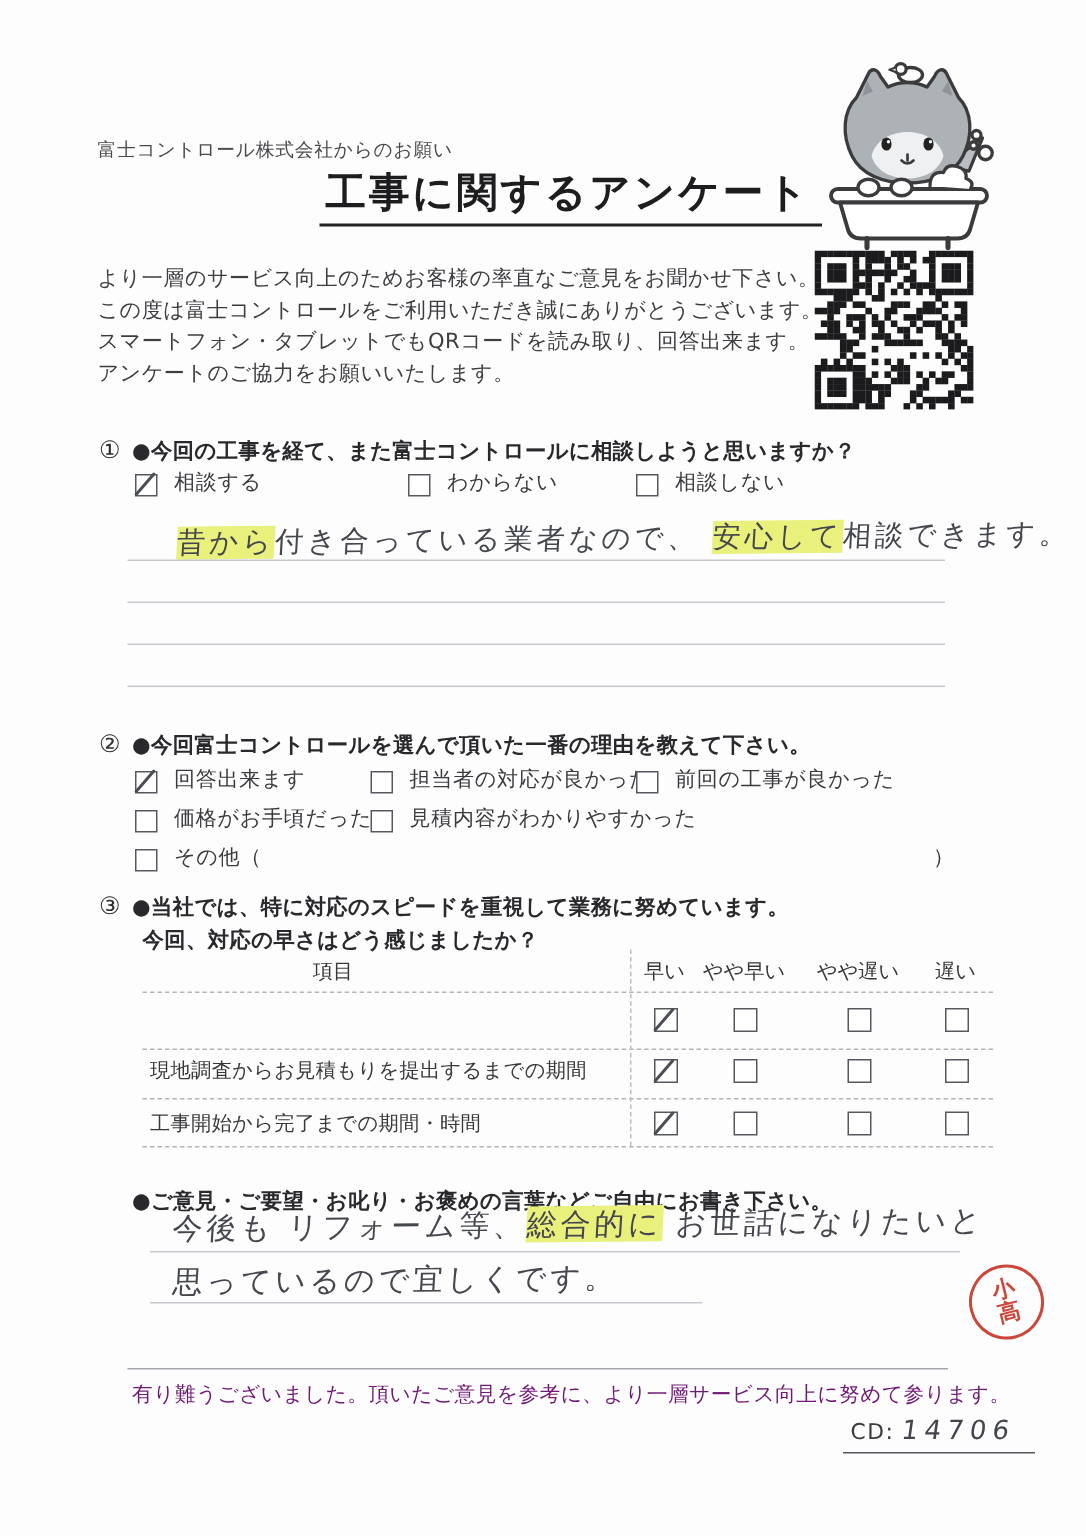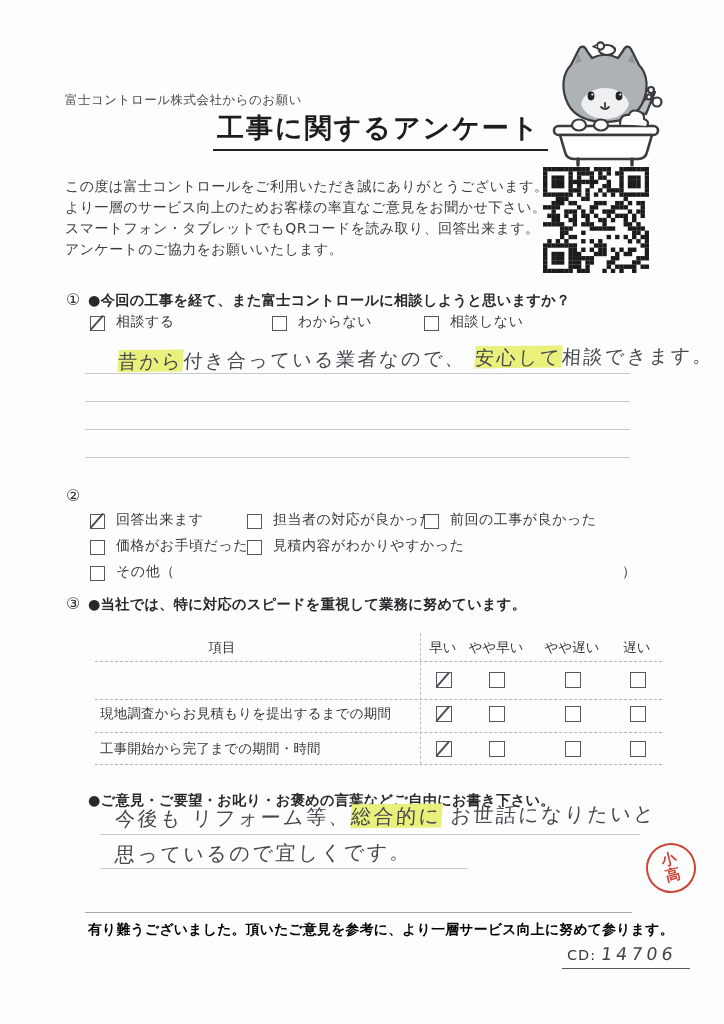--- a/index.html
+++ b/index.html
@@ -22,21 +22,21 @@
   .dashh{position:absolute;height:0;border-top:1px dashed #b2b7bd;}
   .dashv{position:absolute;width:0;border-left:1px dashed #b9bec4;}
   .th{font-size:13.5px;color:#38383c;transform:translateX(-50%);white-space:nowrap;}
   .rowlbl{font-size:13.5px;color:#38383c;letter-spacing:.2px;white-space:nowrap;}
   .hw{color:#45474e;white-space:nowrap;transform:rotate(-.6deg) skewX(-4deg);letter-spacing:2.5px;}
   .hl{background:#e9f07c;}
   .stamp{display:flex;flex-direction:column;align-items:center;justify-content:center;
          width:46px;height:46px;border-radius:50%;border:2.6px solid #c8382b;color:#c8382b;
          transform:rotate(-14deg);font-family:"DejaVu Serif","Liberation Serif",serif;
          font-weight:bold;font-size:15px;line-height:1.05;opacity:.92;}
-  .footermsg{font-size:13.8px;font-weight:bold;color:#000000;letter-spacing:.3px;}
+  .footermsg{font-size:13.8px;font-weight:normal;color:#701a75;letter-spacing:.3px;}
   .cdlabel{font-size:14.5px;color:#3a3a3f;letter-spacing:1px;}
   .cdval{font-size:17.5px;color:#43454c;transform:skewX(-8deg);display:inline-block;letter-spacing:3px;}
 </style>
 </head>
 <body>
 
 <div class="page">
 
   <div class="abs note" style="left:65px;top:92px;">富士コントロール株式会社からのお願い</div>
   <div class="abs title" style="left:213px;top:110px;">工事に関するアンケート</div>
@@ -65,22 +65,22 @@
         <path d="M12,95 L17,112 Q18.5,119 26,119 L90,119 Q97.5,119 99,112 L104,95 Z" fill="#fff" stroke-width="2.6"></path>
         <path d="M30,119 l0,6 M84,119 l0,6" stroke-width="3.4"></path>
         <ellipse cx="31" cy="85" rx="7" ry="5.5" fill="#fff"></ellipse>
         <ellipse cx="53" cy="85" rx="7" ry="5.5" fill="#fff"></ellipse>
         <path d="M72,84 q0,-10 9,-9 q2,-6 9,-4 q7,2 6,8 q6,2 3,7" fill="#fff"></path>
       </g>
     </svg>
   </div>
 
   <div class="abs intro" style="left:65px;top:176px;">
+    <div>より一層のサービス向上のためお客様の率直なご意見をお聞かせ下さい。</div>
     <div>この度は富士コントロールをご利用いただき誠にありがとうございます。</div>
-    <div>より一層のサービス向上のためお客様の率直なご意見をお聞かせ下さい。</div>
     <div>スマートフォン・タブレットでもQRコードを読み取り、回答出来ます。</div>
     <div>アンケートのご協力をお願いいたします。</div>
   </div>
 
   <div class="abs" id="qr" style="left:543px;top:167px;width:106px;height:106px;"><svg width="106" height="106" fill="#1b1b1e">
         <rect x="0.00" y="0.00" width="4.39" height="4.39"></rect>
         <rect x="4.24" y="0.00" width="4.39" height="4.39"></rect>
         <rect x="8.48" y="0.00" width="4.39" height="4.39"></rect>
         <rect x="12.72" y="0.00" width="4.39" height="4.39"></rect>
         <rect x="16.96" y="0.00" width="4.39" height="4.39"></rect>
@@ -412,38 +412,40 @@
   <div class="abs lbl" style="left:450px;top:313px;">相談しない</div>
   <div class="abs hw" style="left:118px;top:346px;font-size:19px;">
     <span class="hl">昔から</span><span>付き合っている業者なので、</span> <span class="hl">安心して</span><span>相談できます。</span>
   </div>
   <div class="rule" style="left:85px;top:373px;width:545px;"></div>
   <div class="rule" style="left:85px;top:401px;width:545px;"></div>
   <div class="rule" style="left:85px;top:429px;width:545px;"></div>
   <div class="rule" style="left:85px;top:457px;width:545px;"></div>
 
   <div class="abs qnum" style="left:66px;top:486px;">②</div>
+  <div class="abs qtext" style="left:88px;top:487px;">●今回富士コントロールを選んで頂いた一番の理由を教えて下さい。</div>
   <span class="cb abs checked" style="left:90px;top:514px;">
       <i class="tick"></i>
     </span>
   <div class="abs lbl" style="left:116px;top:511px;">回答出来ます</div>
   <span class="cb abs" style="left:247px;top:514px;"></span>
   <div class="abs lbl" style="left:273px;top:511px;">担当者の対応が良かった</div>
   <span class="cb abs" style="left:424px;top:514px;"></span>
   <div class="abs lbl" style="left:450px;top:511px;">前回の工事が良かった</div>
   <span class="cb abs" style="left:90px;top:540px;"></span>
   <div class="abs lbl" style="left:116px;top:537px;">価格がお手頃だった</div>
   <span class="cb abs" style="left:247px;top:540px;"></span>
   <div class="abs lbl" style="left:273px;top:537px;">見積内容がわかりやすかった</div>
   <span class="cb abs" style="left:90px;top:566px;"></span>
   <div class="abs lbl" style="left:116px;top:563px;">その他（</div>
   <div class="abs lbl" style="left:622px;top:563px;">）</div>
 
   <div class="abs qnum" style="left:66px;top:594px;">③</div>
   <div class="abs qtext" style="left:88px;top:595px;">●当社では、特に対応のスピードを重視して業務に努めています。</div>
+  <div class="abs qtext" style="left:95px;top:617px;">今回、対応の早さはどう感じましたか？</div>
 
   <div class="abs th" style="left:222px;top:639px;">項目</div>
   <div class="abs th" style="left:443px;top:639px;">早い</div>
   <div class="abs th" style="left:496px;top:639px;">やや早い</div>
   <div class="abs th" style="left:572px;top:639px;">やや遅い</div>
   <div class="abs th" style="left:637px;top:639px;">遅い</div>
   <div class="dashh" style="left:95px;top:661px;width:567px;"></div>
   <div class="dashh" style="left:95px;top:699px;width:567px;"></div>
   <div class="dashh" style="left:95px;top:732px;width:567px;"></div>
   <div class="dashh" style="left:95px;top:764px;width:567px;"></div>

